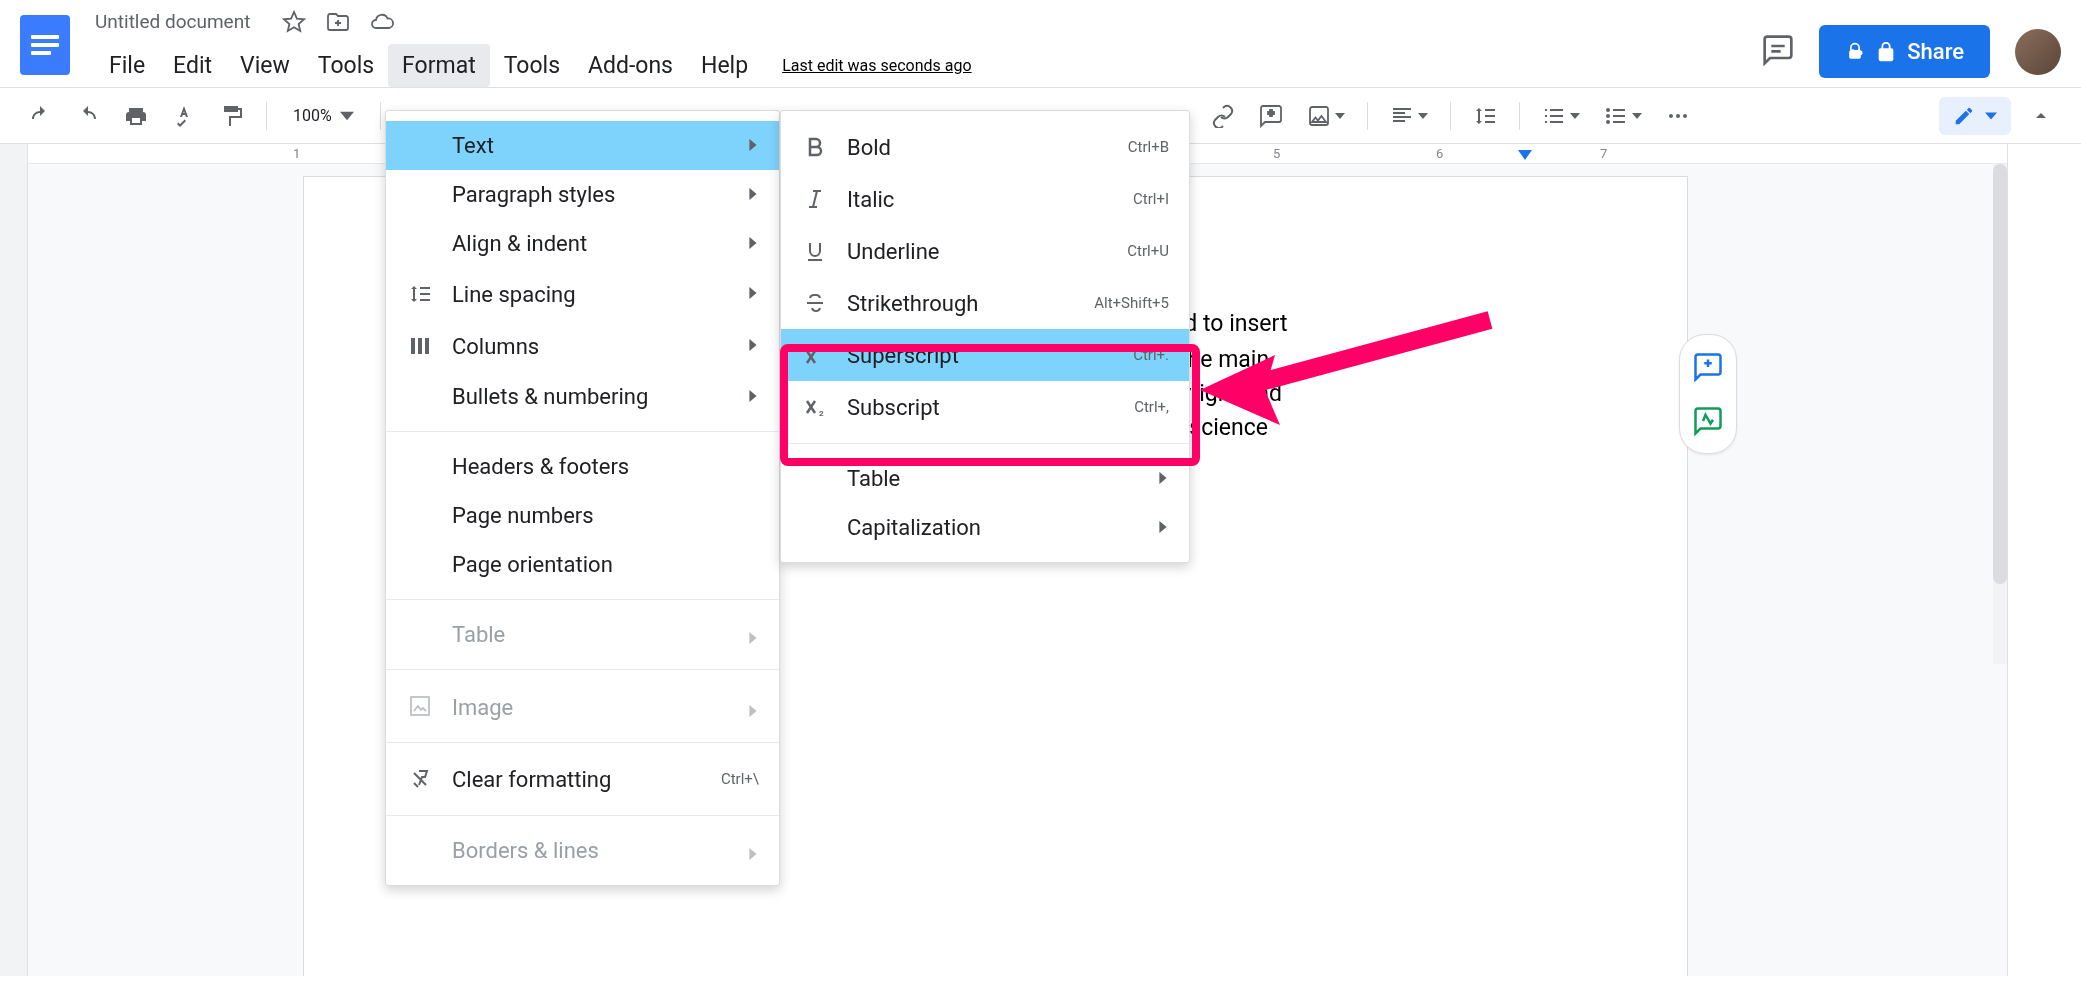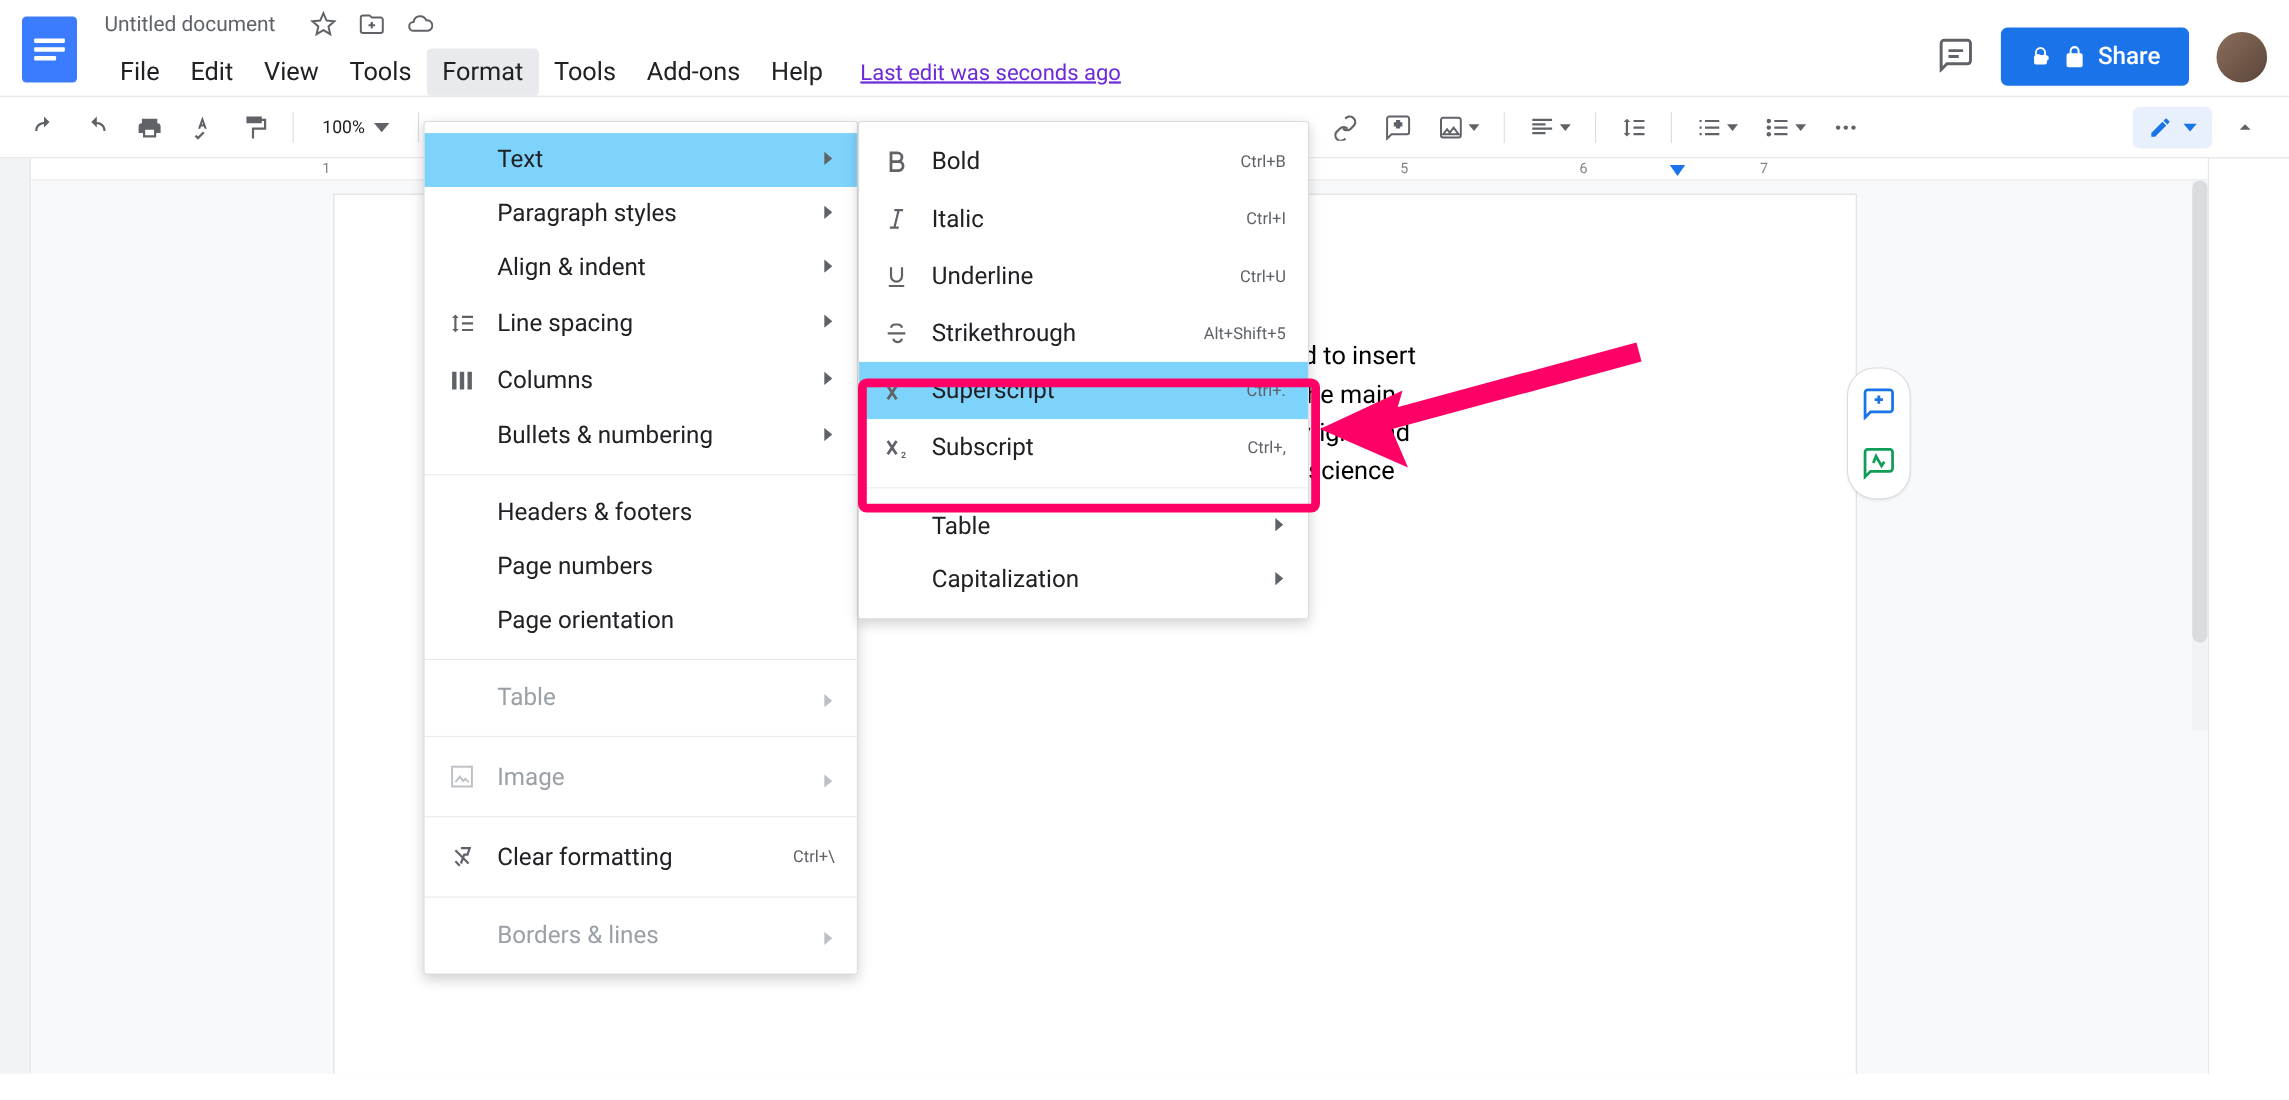--- a/index.html
+++ b/index.html
@@ -12,21 +12,21 @@
 .logo-lines div:last-child { width:70%; }
 
 .title-area { flex:1; }
 .doc-title { font-size: 19px; color: #5f6368; font-weight:400; display:inline-block; }
 .title-icons { display:inline-flex; gap:20px; margin-left:28px; vertical-align:middle; }
 .title-icons span svg { width:24px; height:24px; fill:#5f6368; }
 
 .menubar { display:flex; gap:0; margin-top:6px; align-items:center;}
 .menubar-item { font-size:23px; color:#202124; padding:8px 14px; border-radius:4px; cursor:pointer;}
 .menubar-item.active { background:#e8eaed; }
-.last-edit { font-size:20px; color:#6d28d9; text-decoration:underline; margin-left:20px; cursor:pointer;}
+.last-edit { font-size:16px; color:#000000; text-decoration:underline; margin-left:20px; cursor:pointer;}
 
 .header-right { display:flex; align-items:center; gap:25px; padding-top:15px;}
 .comment-icon svg { width:32px; height:32px; fill:#5f6368; }
 .share-btn { background:#1a73e8; color:#fff; font-size:22px; font-weight:500; padding:14px 26px; border-radius:6px; border:none; display:flex; align-items:center; gap:10px; cursor:pointer;}
 .share-btn svg { width:20px; height:20px; fill:#fff; }
 .avatar { width:46px; height:46px; border-radius:50%; background:linear-gradient(135deg,#8b6f5c,#5a4438); }
 
 .toolbar { display:flex; align-items:center; padding:8px 20px; border-bottom:1px solid #e0e0e0; gap:8px; height:56px;}
 .toolbar-btn { padding:8px; border-radius:4px; cursor:pointer; display:flex; align-items:center; justify-content:center; min-width:36px; height:36px;}
 .toolbar-btn svg { width:24px; height:24px; fill:#5f6368; }

